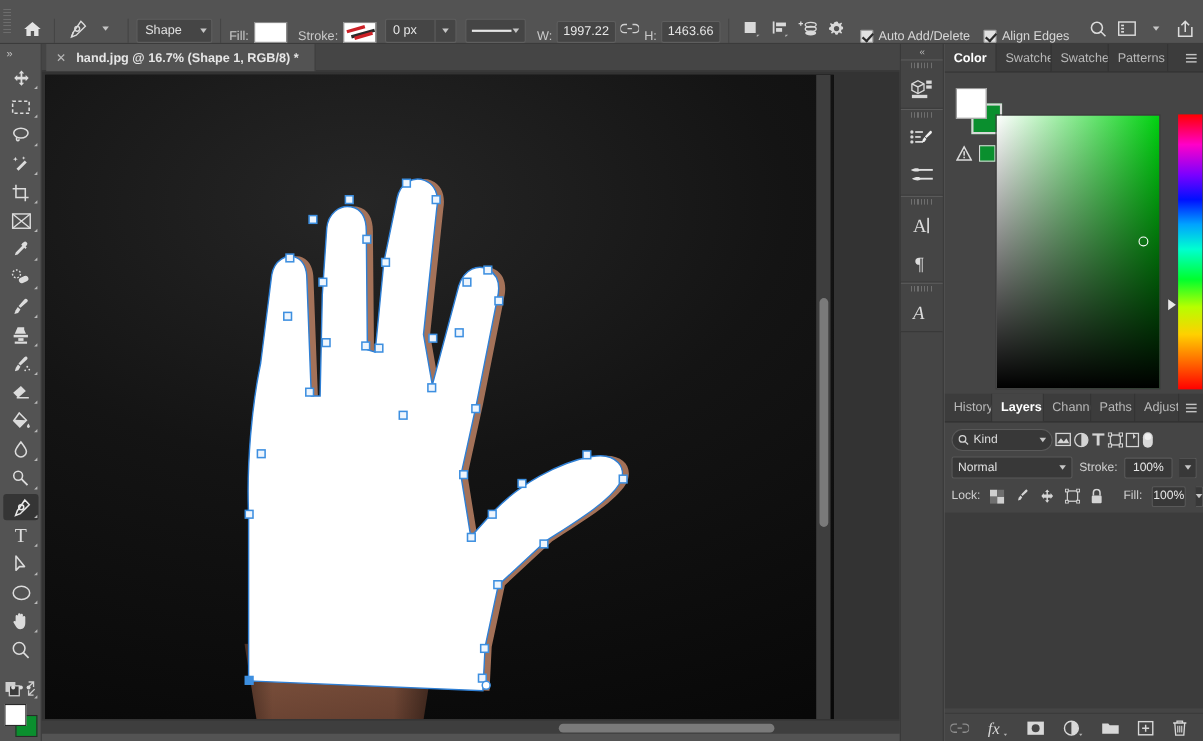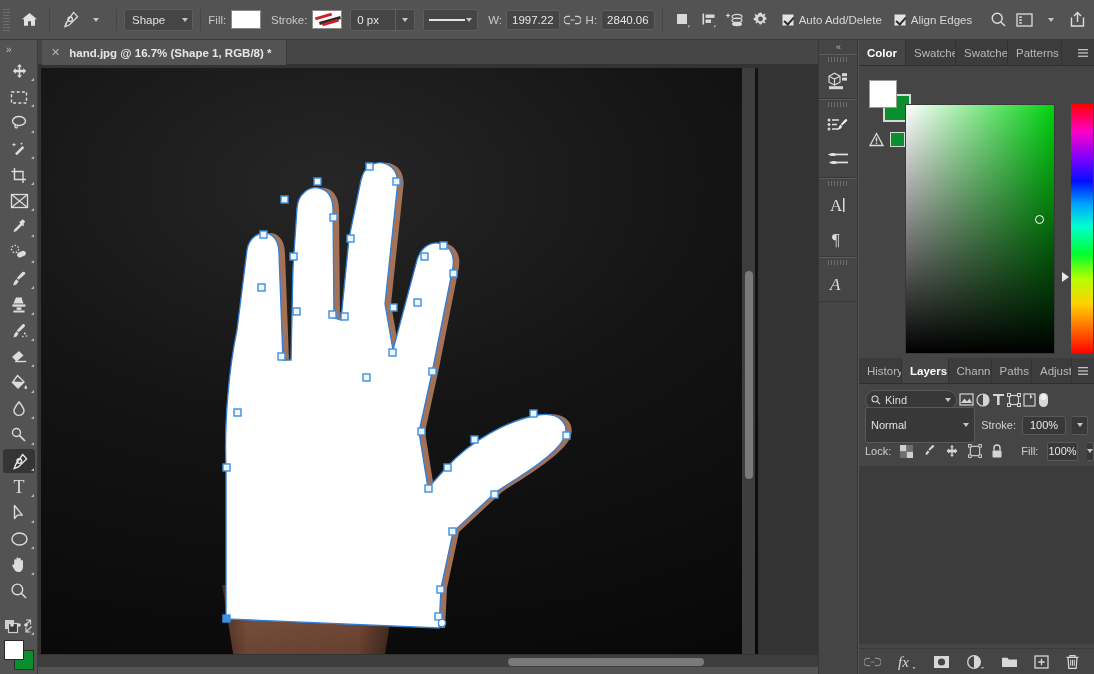--- a/index.html
+++ b/index.html
@@ -12,21 +12,21 @@
     color: #d4d4d4;
     -webkit-font-smoothing: antialiased;
   }
   .app { position: relative; width: 1094px; height: 674px; }
 
   
   .options-bar {
     position: absolute; left: 0; top: 0; width: 1094px; height: 40px;
     background: #535353;
     border-bottom: 1px solid #3b3b3b;
-    display: flex; align-items: center;
+    display: flex; align-items: flex-end;
   }
   .grip {
     width: 14px; height: 40px; display: flex; align-items: center; justify-content: center;
   }
   .grip i {
     display:block; width:7px; height:22px;
     background-image: repeating-linear-gradient(to bottom, #6d6d6d 0 1px, transparent 1px 3px);
   }
   .opt-sep { width: 1px; height: 22px; background: #454545; margin: 0 7px; }
   .icon-btn {
@@ -236,21 +236,21 @@
 
   .layers-panel { position:absolute; left:0; top:318px; width:235px; height:316px; background:#454545; }
   .filter-row { height: 28px; padding: 3px 6px 0; display:flex; align-items:center; gap: 2px; }
   .kind-select {
     width: 92px; height: 20px; background:#383838; border:1px solid #595959; border-radius:10px;
     display:flex; align-items:center; gap:4px; padding: 0 5px; color:#ddd; font-size: 11px;
   }
   .kind-select .lbl { flex:1; }
   .blend-row { height: 26px; padding: 2px 6px; display:flex; align-items:center; gap: 6px; }
   .blend-select {
-    flex: 1; height: 36px; background:#383838; border:1px solid #595959; border-radius:2px;
+    flex: 1; height: 20px; background:#383838; border:1px solid #595959; border-radius:2px;
     display:flex; align-items:center; justify-content:space-between; padding: 0 5px; color:#e0e0e0; font-size:11px;
   }
   .op-label { font-size:11px; color:#d0d0d0; }
   .op-field {
     width: 44px; height:19px; background:#383838; border:1px solid #595959; border-radius:2px;
     display:flex; align-items:center; justify-content:center; color:#e7e7e7; font-size:11px;
   }
   .mini-arrow {
     width:16px; height:19px; background:#383838; border:1px solid #595959; border-left:none; border-radius:0 2px 2px 0;
     display:flex; align-items:center; justify-content:center;
@@ -359,21 +359,21 @@
     </div>
 
     <div class="icon-btn" style="width:26px;">
       <svg width="17" height="10" viewBox="0 0 17 10">
         <path d="M6.5 5H10.5M6 1.3H3.6A3.7 3.7 0 0 0 3.6 8.7H6M11 1.3h2.4a3.7 3.7 0 0 1 0 7.4H11" fill="none" stroke="#d0d0d0" stroke-width="1.2"></path>
       </svg>
     </div>
 
     <span class="wh-label">H:</span>
     <div class="num-field" style="width:59px;">
-      <span>2840.06</span>
+      <span>1463.66</span>
     </div>
 
     <div class="opt-sep"></div>
 
     <div class="icon-btn" style="width:28px;">
       <svg width="16" height="16" viewBox="0 0 16 16">
         <rect x="2" y="2" width="10" height="10" fill="#d9d9d9"></rect>
         <path d="M13 13.5l2.5 0-2.5 2.2z" fill="#b9b9b9"></path>
       </svg>
     </div>

